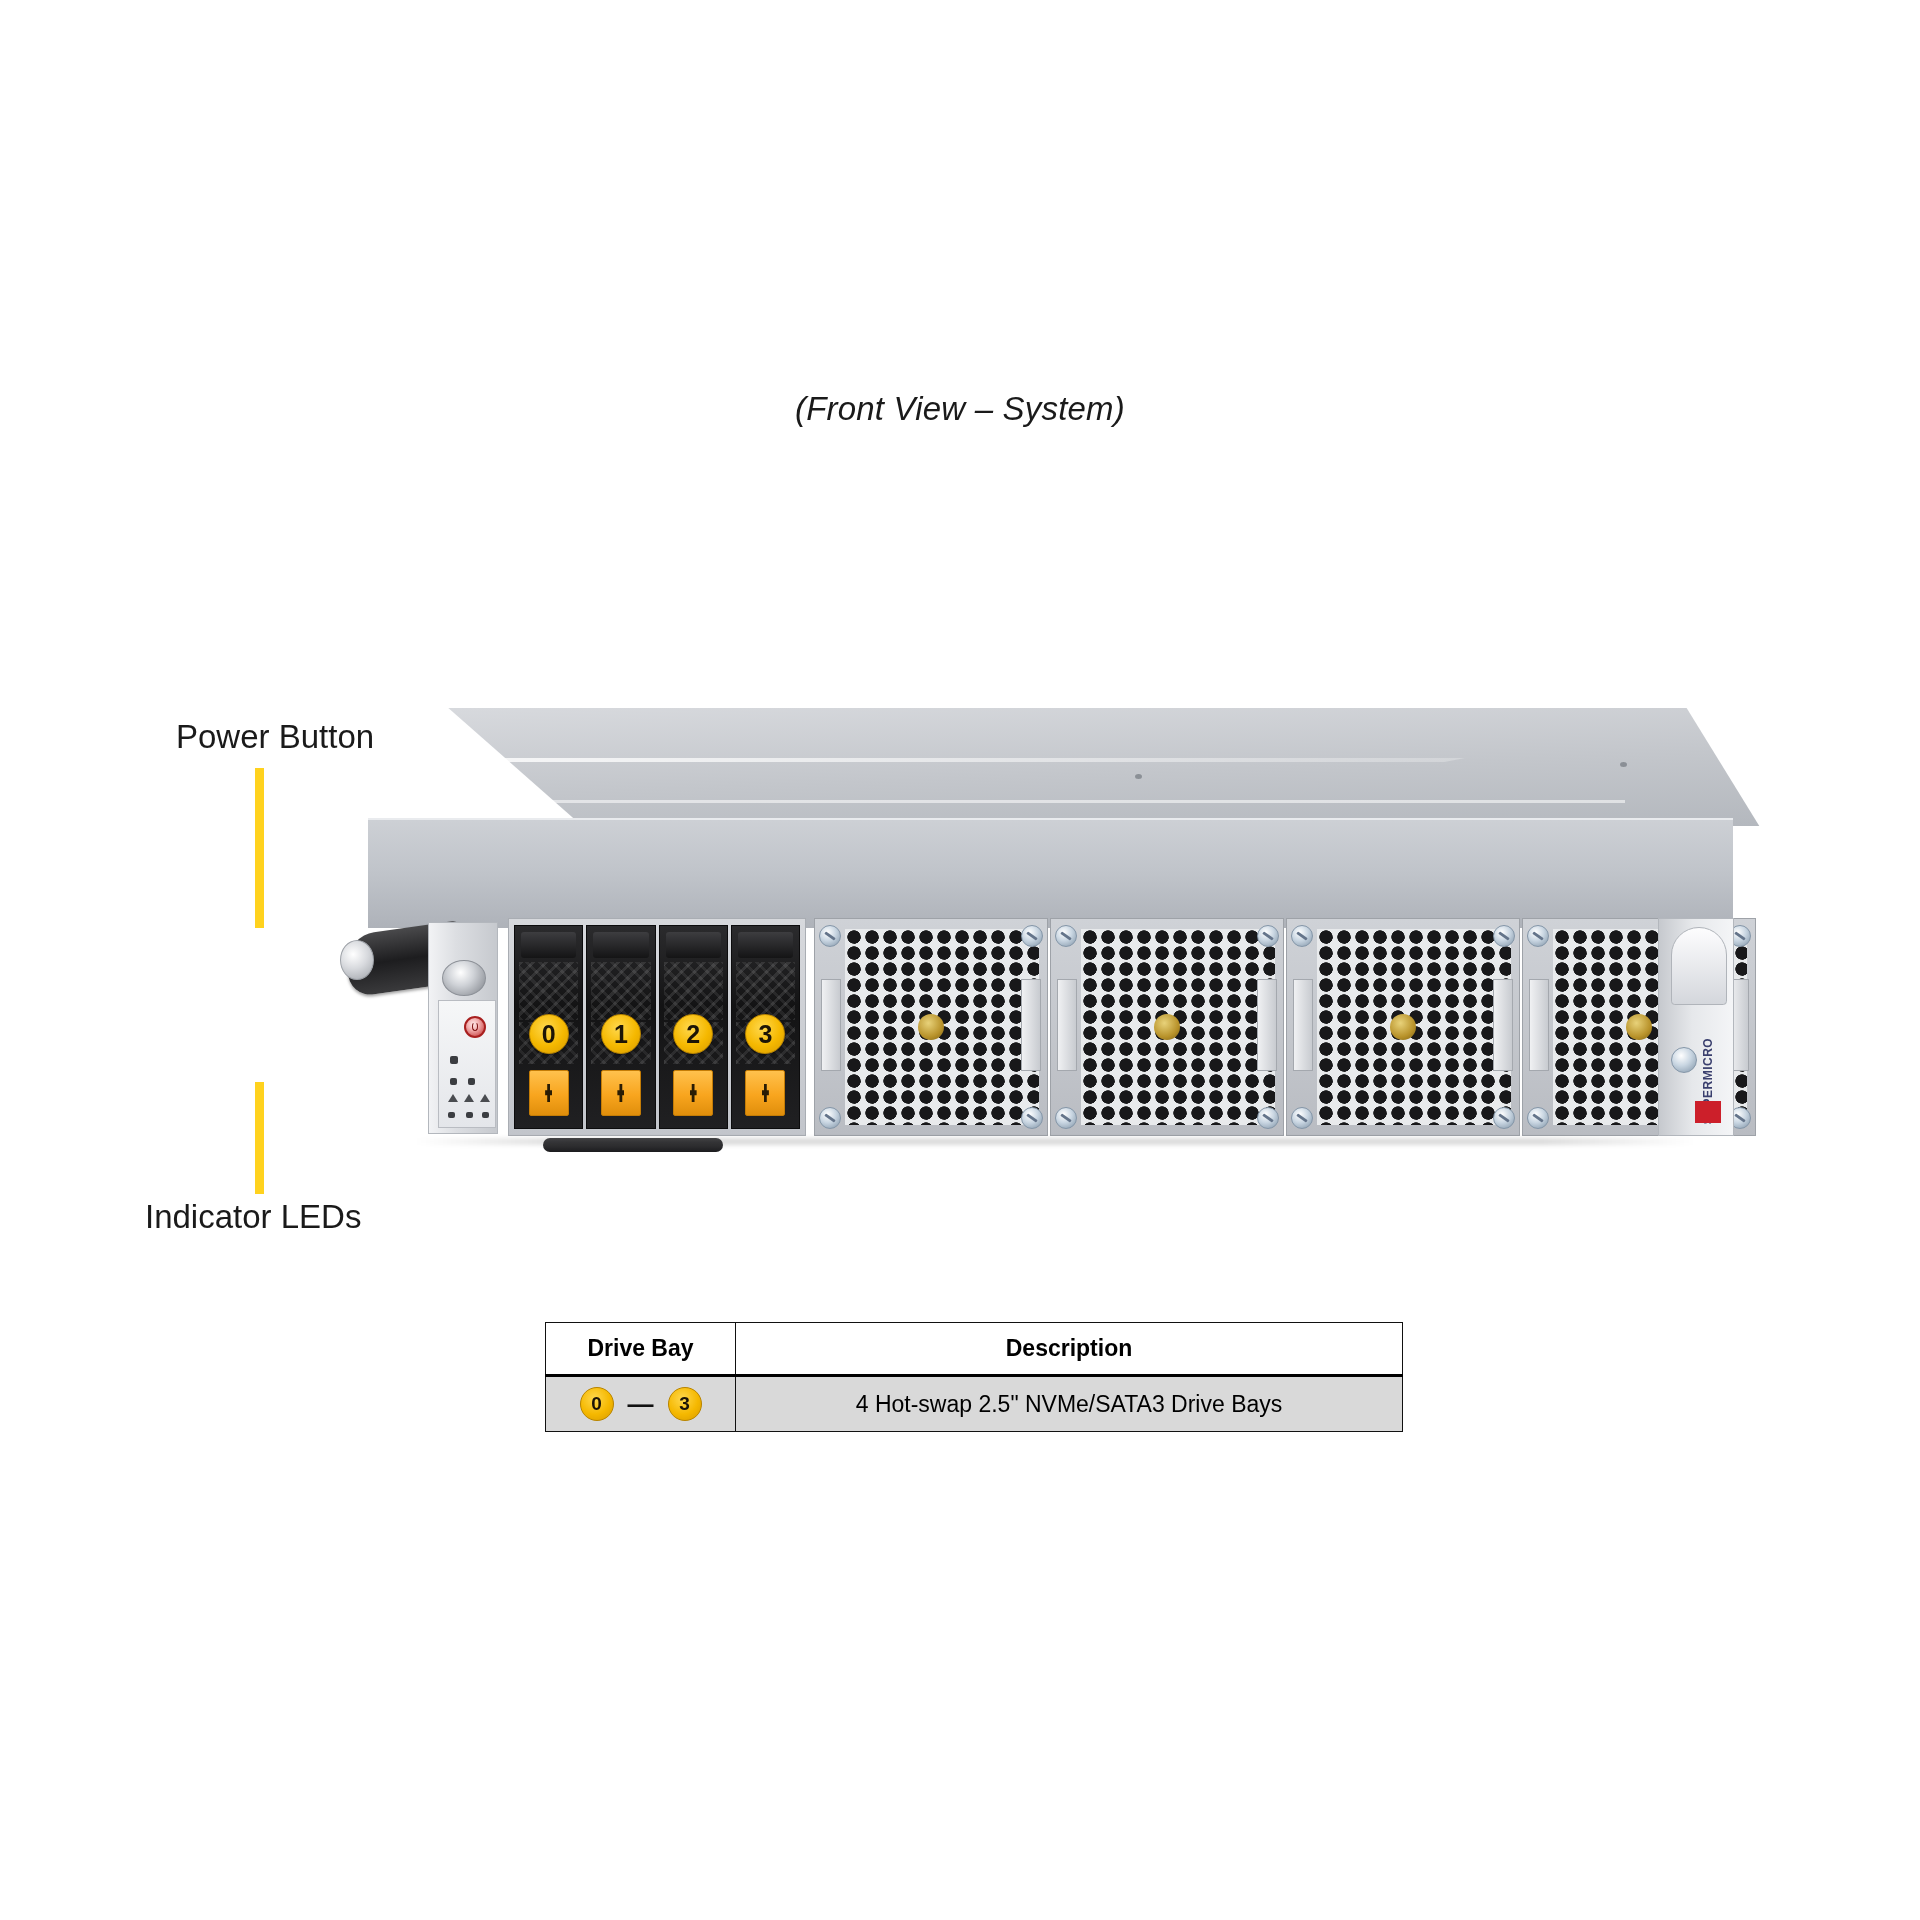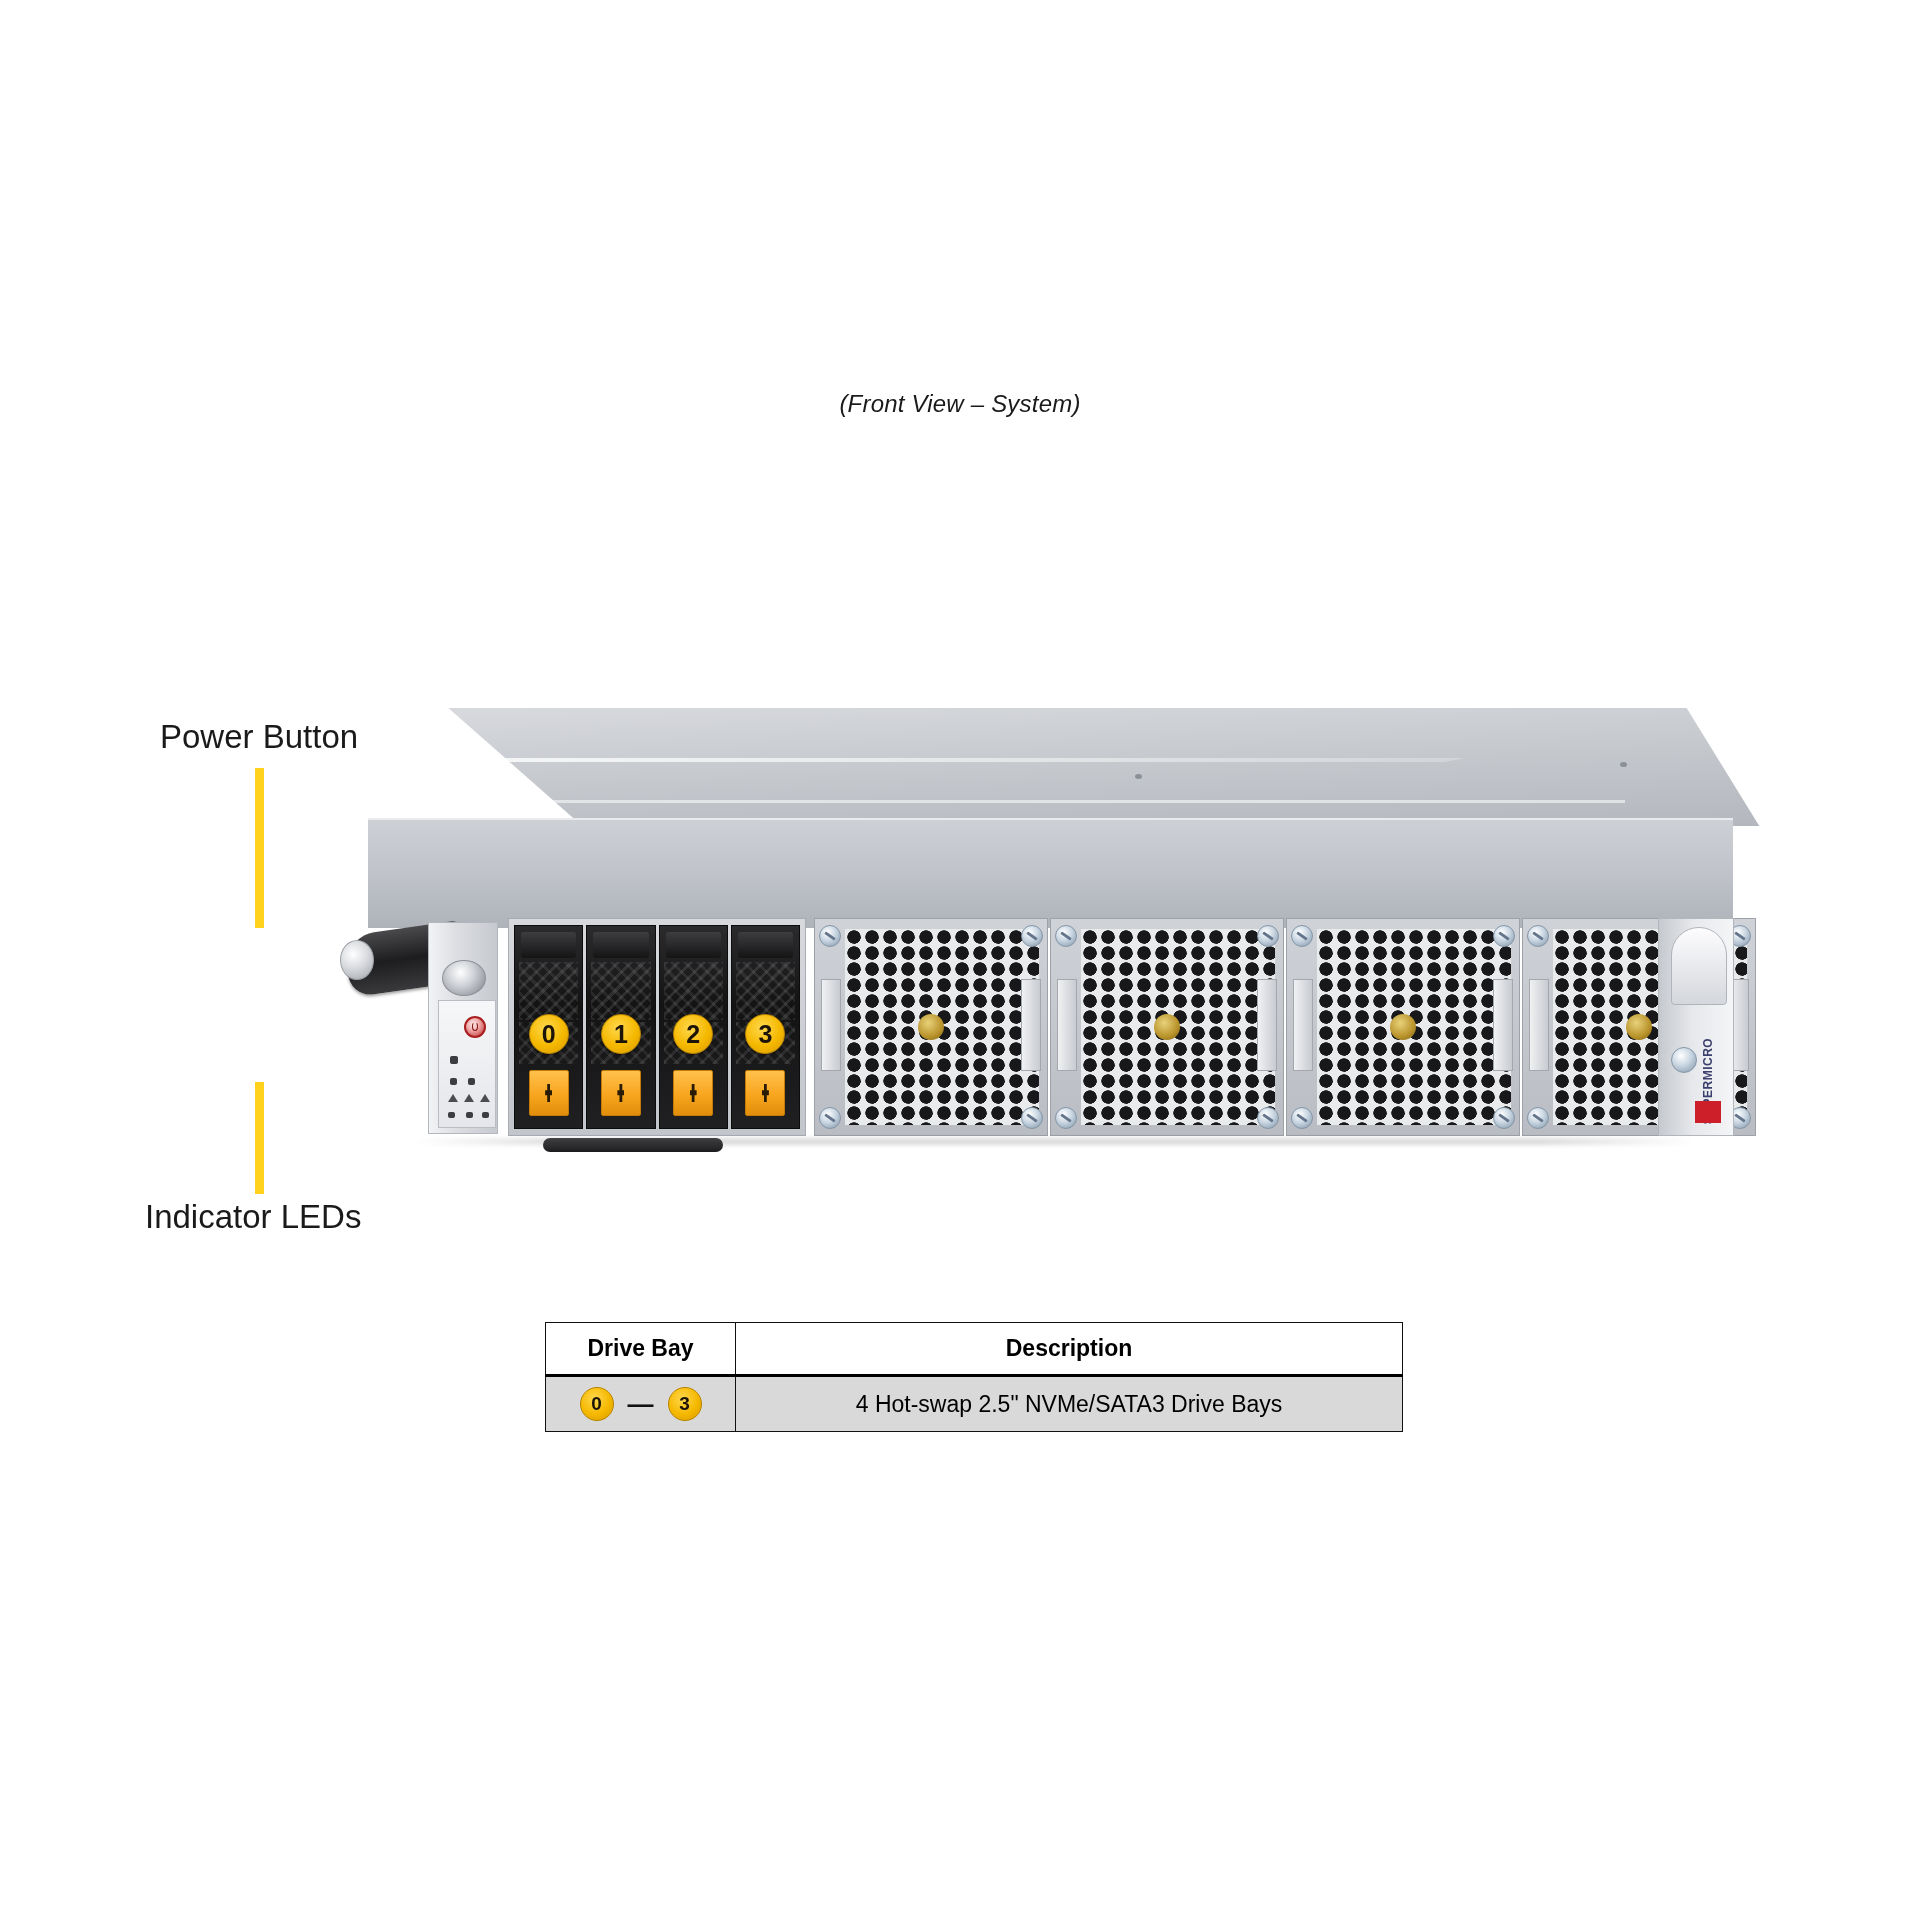--- a/index.html
+++ b/index.html
@@ -9,33 +9,33 @@
     font-family: "Liberation Sans", sans-serif;
     overflow: hidden;
   }
   #page { position: relative; width: 1920px; height: 1920px; background: #fff; }
 
   
   .fig-title {
     position: absolute; left: 0; top: 390px; width: 1920px;
     text-align: center;
     font-style: italic;
-    font-size: 24px;
+    font-size: 33px;
     color: #1a1a1a;
     letter-spacing: .2px;
   }
 
   
   .callout-label {
     position: absolute;
     font-size: 33px;
     color: #1a1a1a;
     white-space: nowrap;
   }
-  #lbl-power  { left: 160px; top: 718px; }
+  #lbl-power  { left: 176px; top: 718px; }
   #lbl-leds   { left: 145px; top: 1198px; }
 
   .leader {
     position: absolute;
     width: 9px;
     background: #FFD21E;
   }
   #leader-power { left: 255px; top: 768px; height: 160px; }
   #leader-leds  { left: 255px; top: 1082px; height: 112px; }
 

